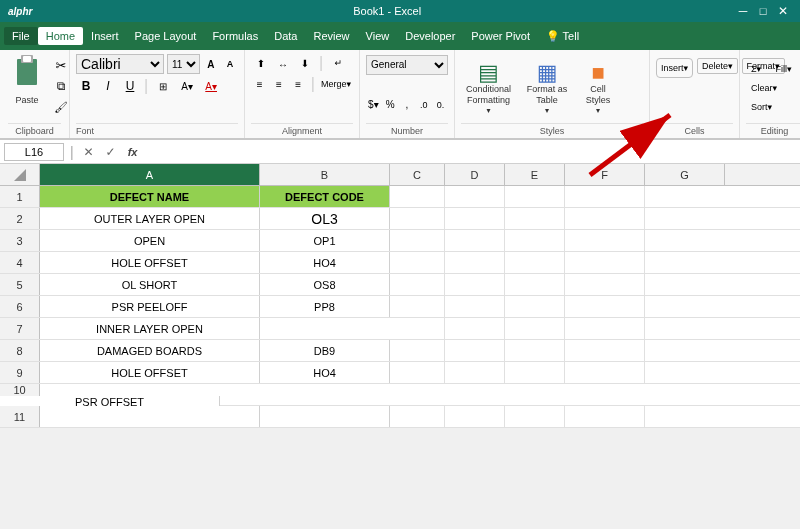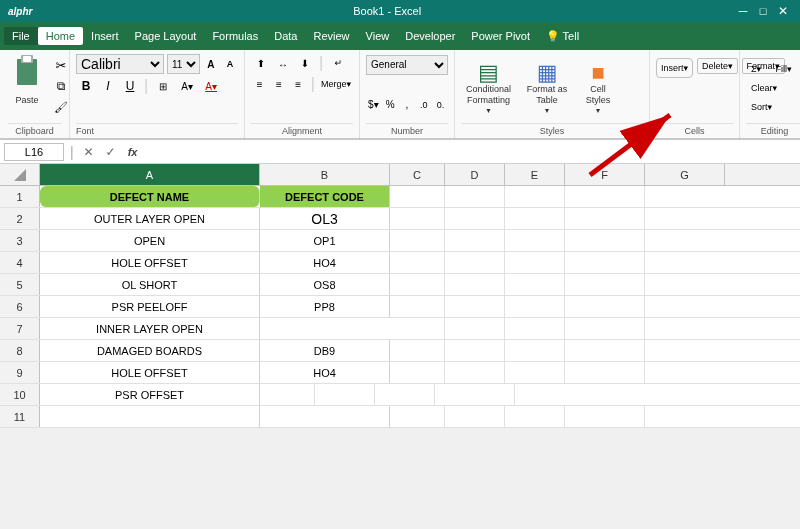--- a/index.html
+++ b/index.html
@@ -178,21 +178,21 @@
       <div style="width:55px;min-width:55px;display:flex;align-items:center;justify-content:center;font-size:11px;color:#333;border-right:1px solid #c0c0c0;background:#f2f2f2;">C</div>
       <div style="width:60px;min-width:60px;display:flex;align-items:center;justify-content:center;font-size:11px;color:#333;border-right:1px solid #c0c0c0;background:#f2f2f2;">D</div>
       <div style="width:60px;min-width:60px;display:flex;align-items:center;justify-content:center;font-size:11px;color:#333;border-right:1px solid #c0c0c0;background:#f2f2f2;">E</div>
       <div style="width:80px;min-width:80px;display:flex;align-items:center;justify-content:center;font-size:11px;color:#333;border-right:1px solid #c0c0c0;background:#f2f2f2;">F</div>
       <div style="width:80px;min-width:80px;display:flex;align-items:center;justify-content:center;font-size:11px;color:#333;border-right:1px solid #c0c0c0;background:#f2f2f2;">G</div>
     </div>
 
     <div id="sheet-rows">
         <div style="display: flex; height: 22px; border-bottom: 1px solid rgb(224, 224, 224);">
     <div style="width:40px;min-width:40px;display:flex;align-items:center;justify-content:center;font-size:11px;color:#333;border-right:1px solid #c0c0c0;background:#f2f2f2;">1</div>
-    <div style="width:220px;min-width:220px;display:flex;align-items:center;justify-content:center;font-size:11px;border-right:1px solid #d0d0d0;font-weight:bold;background:#92d050;padding:0 4px;border-radius:6px;">DEFECT NAME</div>
+    <div style="width:220px;min-width:220px;display:flex;align-items:center;justify-content:center;font-size:11px;border-right:1px solid #d0d0d0;font-weight:bold;background:#92d050;padding:0 4px;">DEFECT NAME</div>
     <div style="width:130px;min-width:130px;display:flex;align-items:center;justify-content:center;font-size:11px;border-right:1px solid #d0d0d0;font-weight:bold;background:#92d050;padding:0 4px;">DEFECT CODE</div>
     <div style="width:55px;min-width:55px;border-right:1px solid #e0e0e0;background:white;"></div>
     <div style="width:60px;min-width:60px;border-right:1px solid #e0e0e0;background:white;"></div>
     <div style="width:60px;min-width:60px;border-right:1px solid #e0e0e0;background:white;"></div>
     <div style="width:80px;min-width:80px;border-right:1px solid #e0e0e0;background:white;"></div>
     <div style="width:80px;min-width:80px;background:white;"></div>
   </div>
         <div style="display: flex; height: 22px; border-bottom: 1px solid rgb(224, 224, 224);">
     <div style="width:40px;min-width:40px;display:flex;align-items:center;justify-content:center;font-size:11px;color:#333;border-right:1px solid #c0c0c0;background:#f2f2f2;">2</div>
     <div style="width:220px;min-width:220px;display:flex;align-items:center;justify-content:center;font-size:11px;border-right:1px solid #d0d0d0;font-weight:normal;background:white;padding:0 4px;">OUTER LAYER OPEN</div>
@@ -266,21 +266,21 @@
         <div style="display: flex; height: 22px; border-bottom: 1px solid rgb(224, 224, 224);">
     <div style="width:40px;min-width:40px;display:flex;align-items:center;justify-content:center;font-size:11px;color:#333;border-right:1px solid #c0c0c0;background:#f2f2f2;">9</div>
     <div style="width:220px;min-width:220px;display:flex;align-items:center;justify-content:center;font-size:11px;border-right:1px solid #d0d0d0;font-weight:normal;background:white;padding:0 4px;">HOLE OFFSET</div>
     <div style="width:130px;min-width:130px;display:flex;align-items:center;justify-content:center;font-size:11px;border-right:1px solid #d0d0d0;font-weight:normal;background:white;padding:0 4px;">HO4</div>
     <div style="width:55px;min-width:55px;border-right:1px solid #e0e0e0;background:white;"></div>
     <div style="width:60px;min-width:60px;border-right:1px solid #e0e0e0;background:white;"></div>
     <div style="width:60px;min-width:60px;border-right:1px solid #e0e0e0;background:white;"></div>
     <div style="width:80px;min-width:80px;border-right:1px solid #e0e0e0;background:white;"></div>
     <div style="width:80px;min-width:80px;background:white;"></div>
   </div>
-        <div style="display: flex; height: 22px; border-bottom: 1px solid rgb(224, 224, 224);">
+        <div style="display: flex; height: 22px; border-bottom: 1px solid rgb(224, 224, 224); flex-direction: column;">
     <div style="width:40px;min-width:40px;display:flex;align-items:center;justify-content:center;font-size:11px;color:#333;border-right:1px solid #c0c0c0;background:#f2f2f2;">10</div>
     <div style="width:220px;min-width:220px;display:flex;align-items:center;justify-content:center;font-size:11px;border-right:1px solid #d0d0d0;font-weight:normal;background:white;padding:0 4px;">PSR OFFSET</div>
     <div style="width:55px;min-width:55px;border-right:1px solid #e0e0e0;background:white;"></div>
     <div style="width:60px;min-width:60px;border-right:1px solid #e0e0e0;background:white;"></div>
     <div style="width:60px;min-width:60px;border-right:1px solid #e0e0e0;background:white;"></div>
     <div style="width:80px;min-width:80px;border-right:1px solid #e0e0e0;background:white;"></div>
     <div style="width:80px;min-width:80px;background:white;"></div>
   </div>
         <div style="display: flex; height: 22px; border-bottom: 1px solid rgb(224, 224, 224);">
     <div style="width:40px;min-width:40px;display:flex;align-items:center;justify-content:center;font-size:11px;color:#333;border-right:1px solid #c0c0c0;background:#f2f2f2;">11</div>

